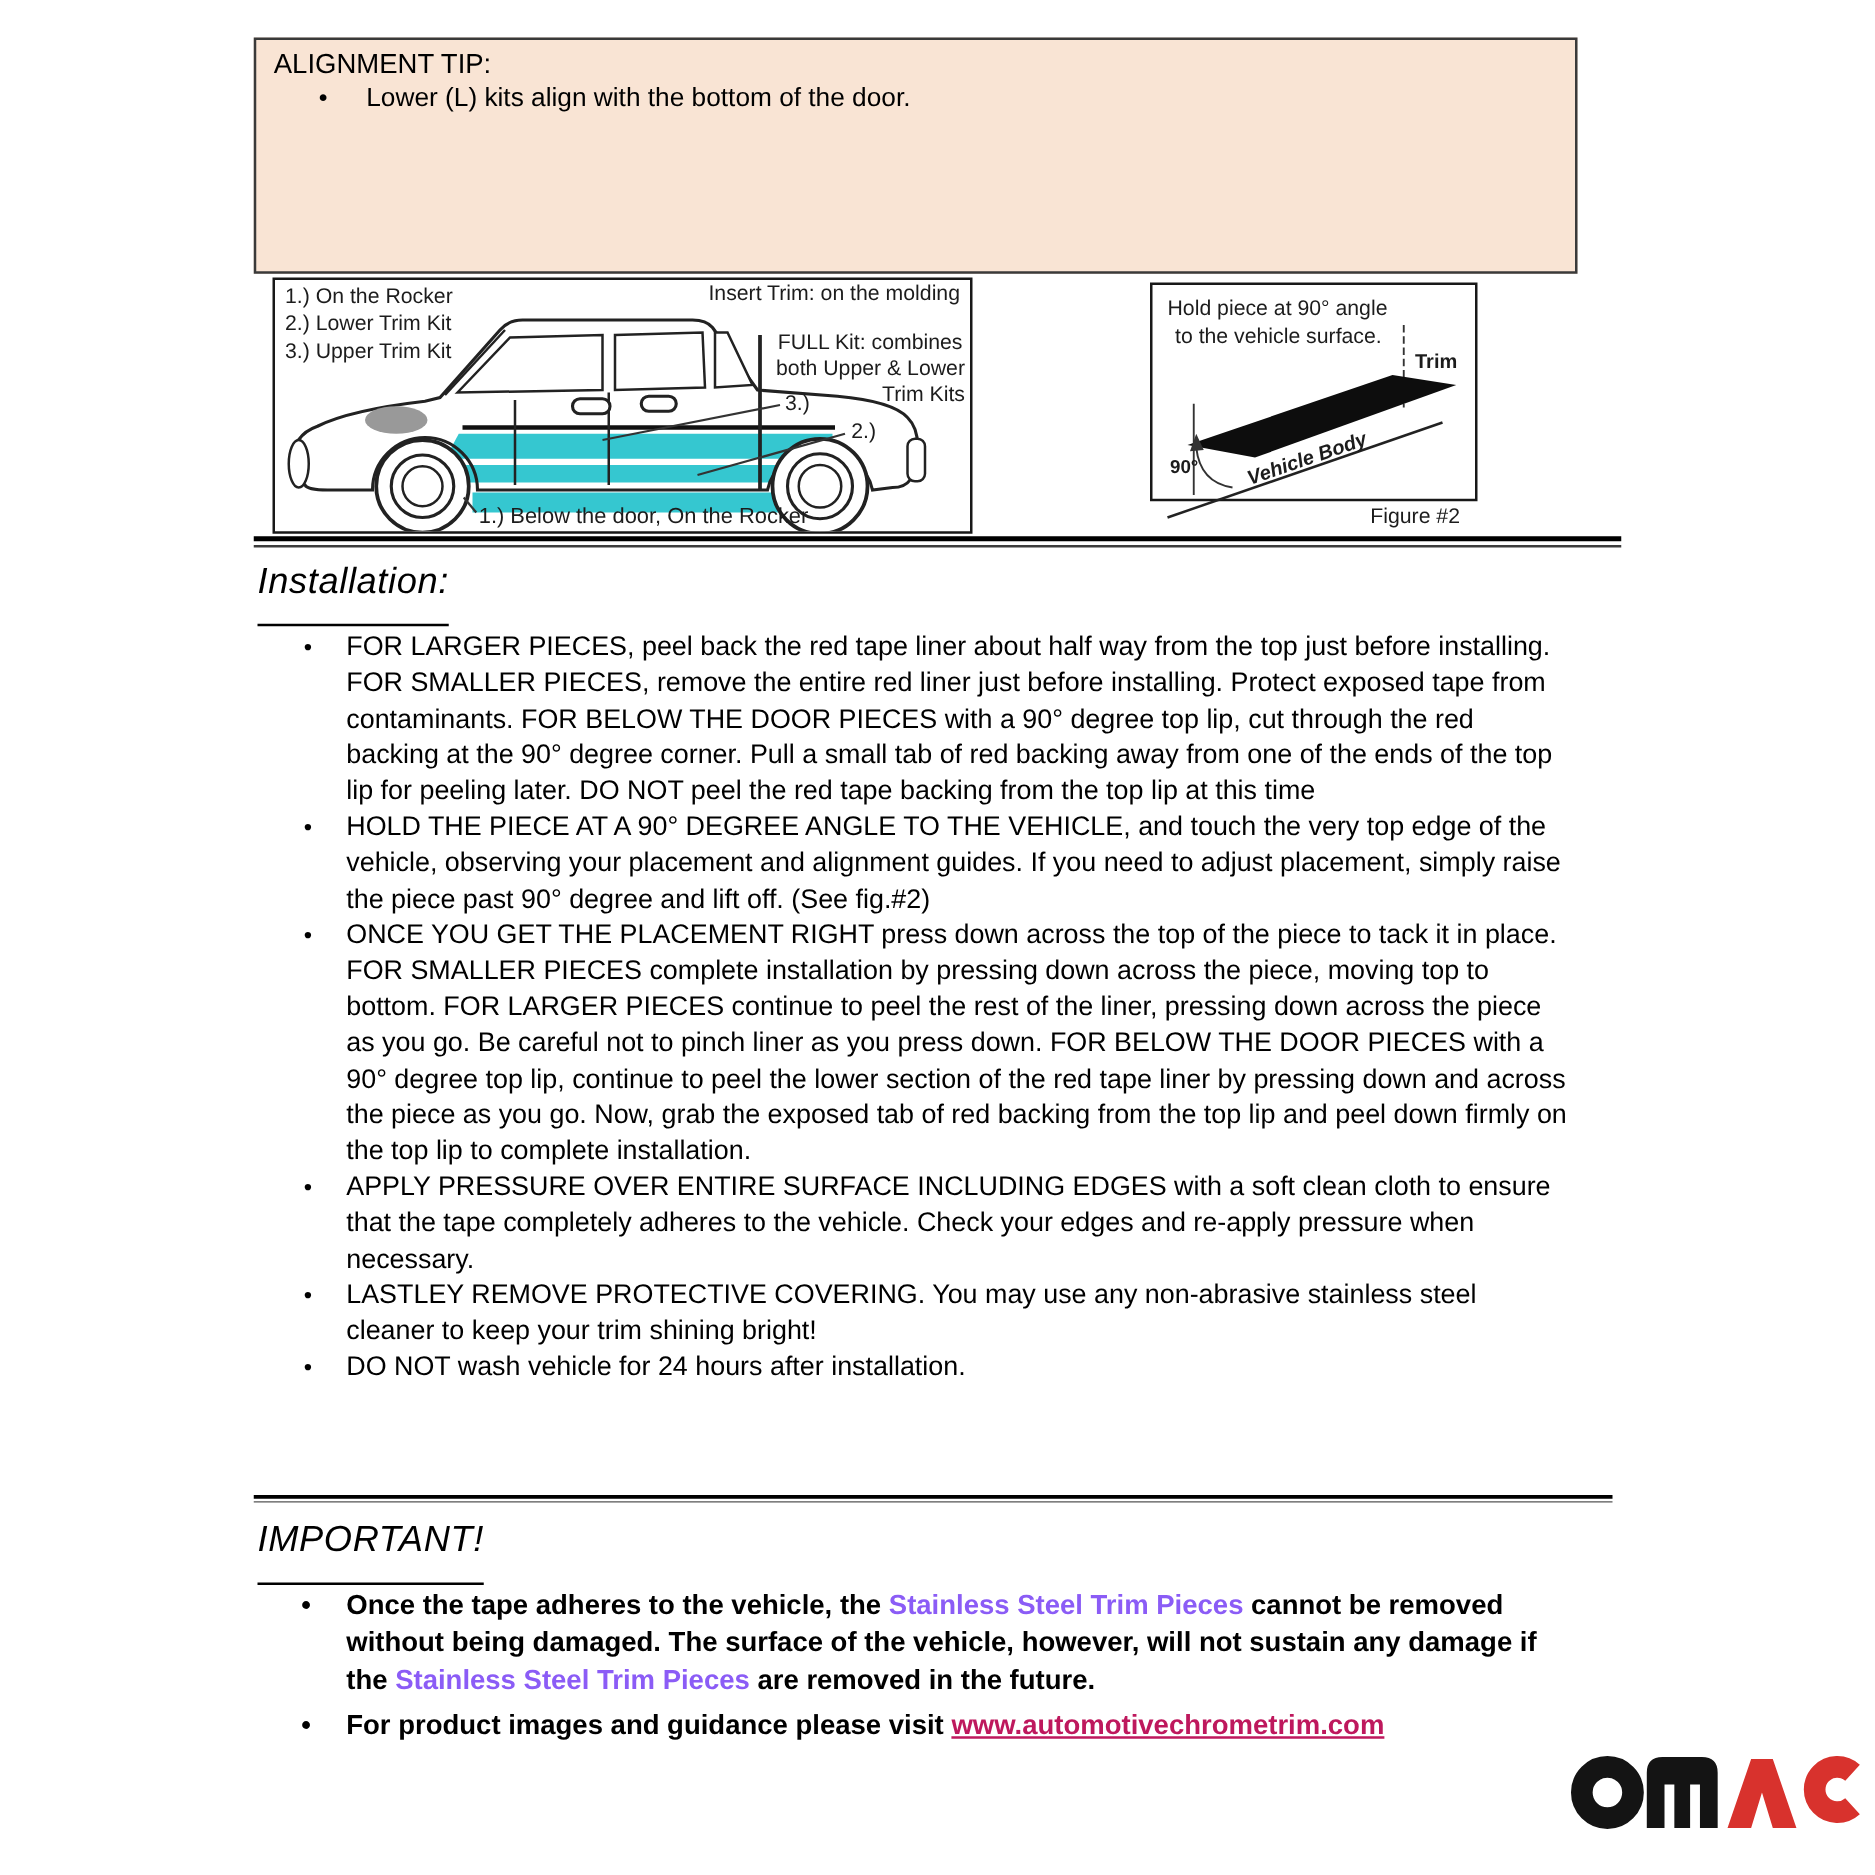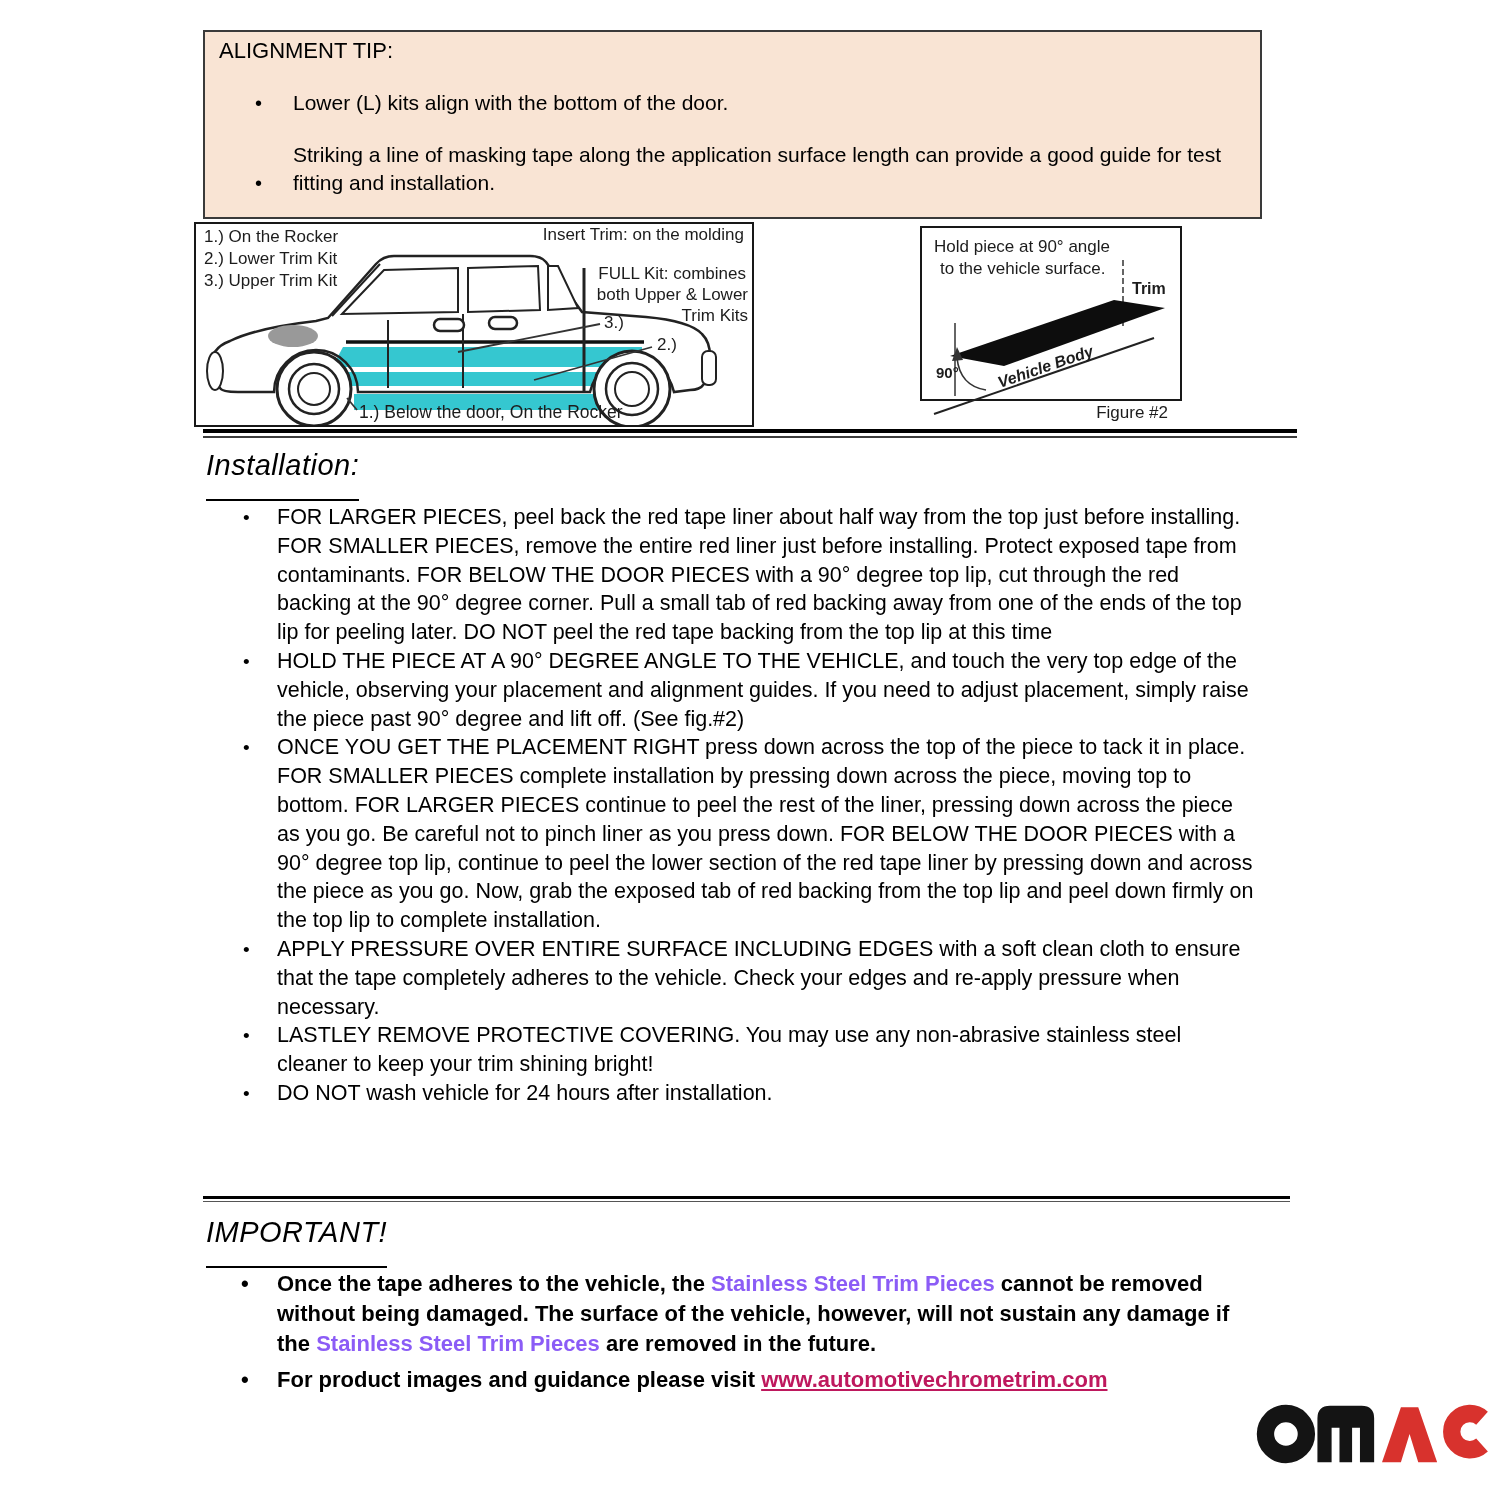--- a/index.html
+++ b/index.html
@@ -2,27 +2,27 @@
 <html><head>
 <meta charset="utf-8">
 <style>
   html,body{margin:0;padding:0;background:#fff;}
   body{width:1500px;height:1500px;position:relative;font-family:"Liberation Sans",sans-serif;color:#000;overflow:hidden;}
   .abs{position:absolute;}
 
   
   .tip-box{left:203px;top:30px;width:1059px;height:189px;background:#f9e4d4;border:2px solid #3a3a3a;box-sizing:border-box;padding:5px 16px 16px 14px;}
   .tip-title{font-size:22px;line-height:28px;}
-  .tip-row{display:flex;margin-top:24px;font-size:21px;line-height:28px;align-items:flex-end;}
+  .tip-row{display:flex;margin-top:0;font-size:21px;line-height:28px;}
   .tip-row .dot{flex:0 0 38px;margin-left:36px;}
   .tip-row .dot::before{content:"\2022";font-size:20px;}
   .tip-row .txt{flex:1;}
 
   
-  .car-box{left:194px;top:222px;width:560px;height:205px;border:2px solid #181818;box-sizing:border-box;background:#fff;}
+  .car-box{left:218px;top:222px;width:560px;height:205px;border:2px solid #181818;box-sizing:border-box;background:#fff;}
   .fig-box{left:920px;top:226px;width:262px;height:175px;border:2px solid #181818;box-sizing:border-box;background:#fff;}
   svg{display:block;}
   svg text{font-family:"Liberation Sans",sans-serif;fill:#1c1c1c;}
 
   
   .rule-a{left:203px;top:429px;width:1094px;height:3px;border-top:4px solid #000;border-bottom:2px solid #3c3c3c;}
   .rule-b{left:203px;top:1196px;width:1087px;height:2px;border-top:3px solid #000;border-bottom:1px solid #555;}
 
   .sec-head{font-size:29px;font-style:italic;letter-spacing:.5px;}
   .sec-head .ul{display:inline-block;border-bottom:2px solid #000;padding-bottom:17px;}
@@ -46,24 +46,20 @@
   .logo{left:1256px;top:1399px;width:241px;height:82px;}
 </style>
 </head>
 <body>
 
 <div class="abs tip-box">
   <div class="tip-title">ALIGNMENT TIP:</div>
   <div class="tip-row">
     <span class="dot"></span>
     <span class="txt">Lower (L) kits align with the bottom of the door.</span>
-  </div>
-  <div class="tip-row">
-    <span class="dot"></span>
-    <span class="txt">Striking a line of masking tape along the application surface length can provide a good guide for test fitting and installation.</span>
   </div>
 </div>
 
 <div class="abs car-box">
   <svg viewBox="0 0 556 201" width="556" height="201">
 
     <g>
       <polygon points="153,123 446,123 446,143 148,143 140,136 147,123" fill="#35c7d0"></polygon>
       <rect x="150" y="148" width="298" height="14" fill="#35c7d0"></rect>
       <rect x="158" y="170" width="300" height="16" fill="#35c7d0"></rect>

